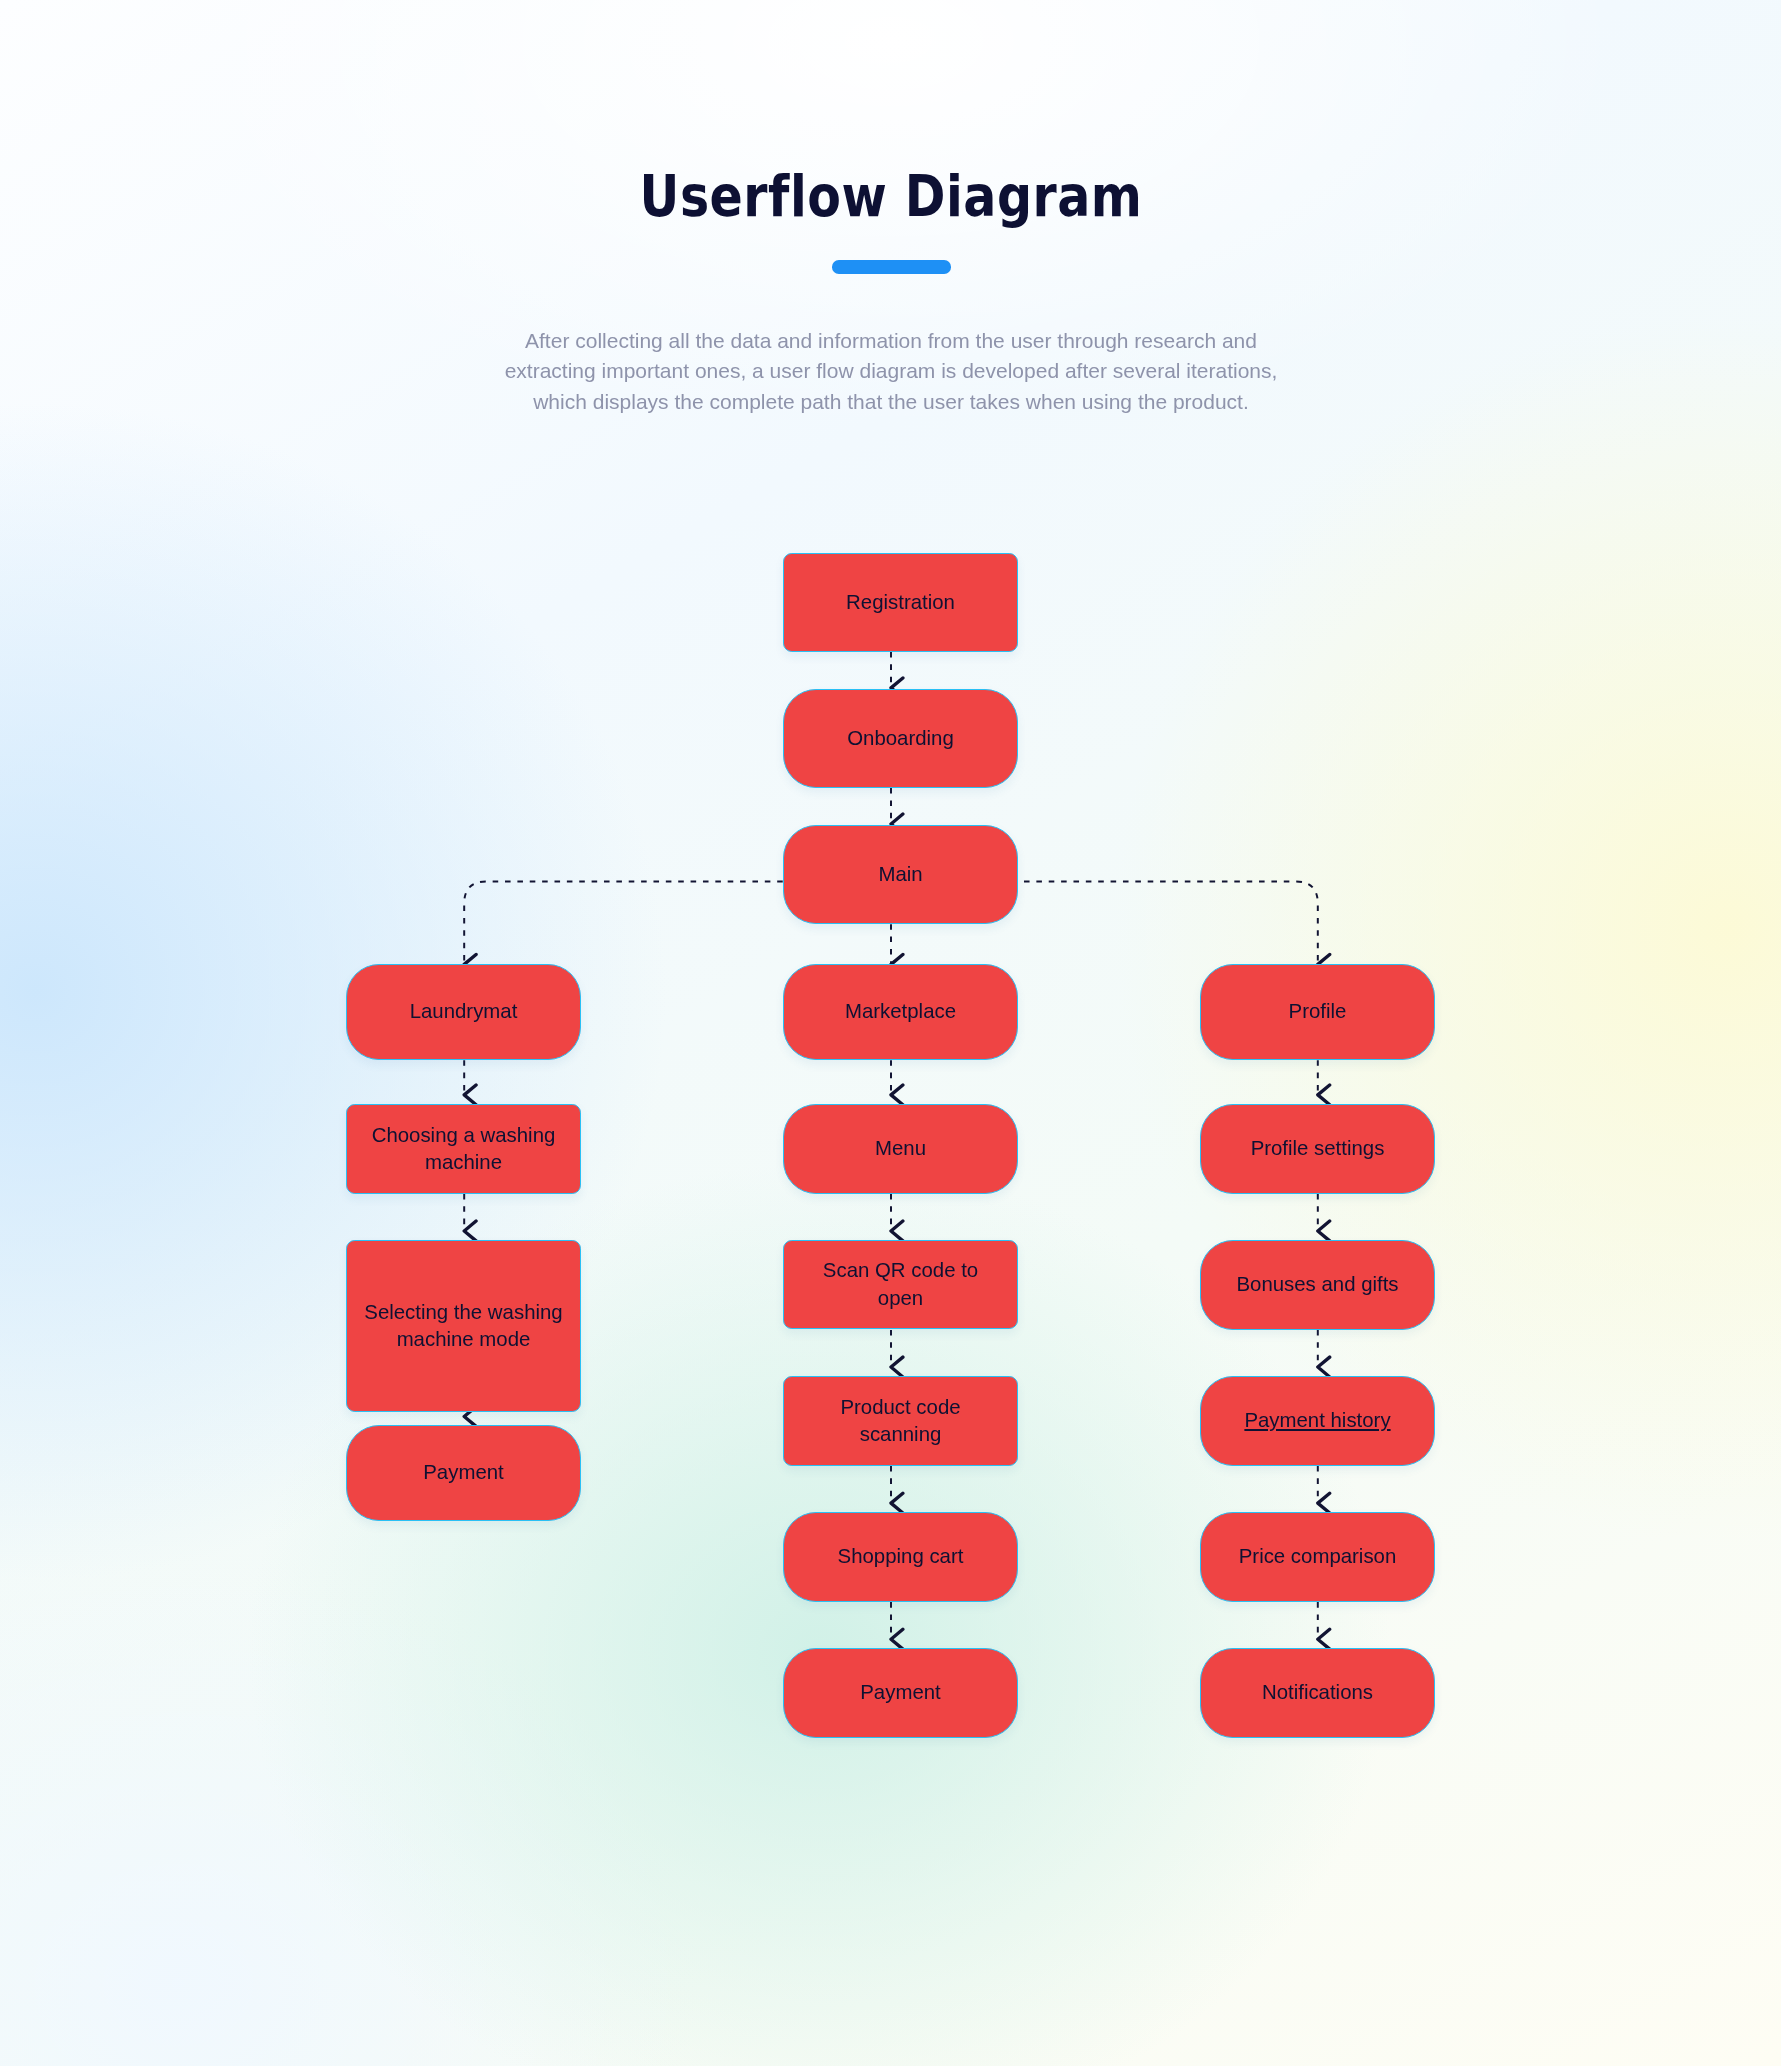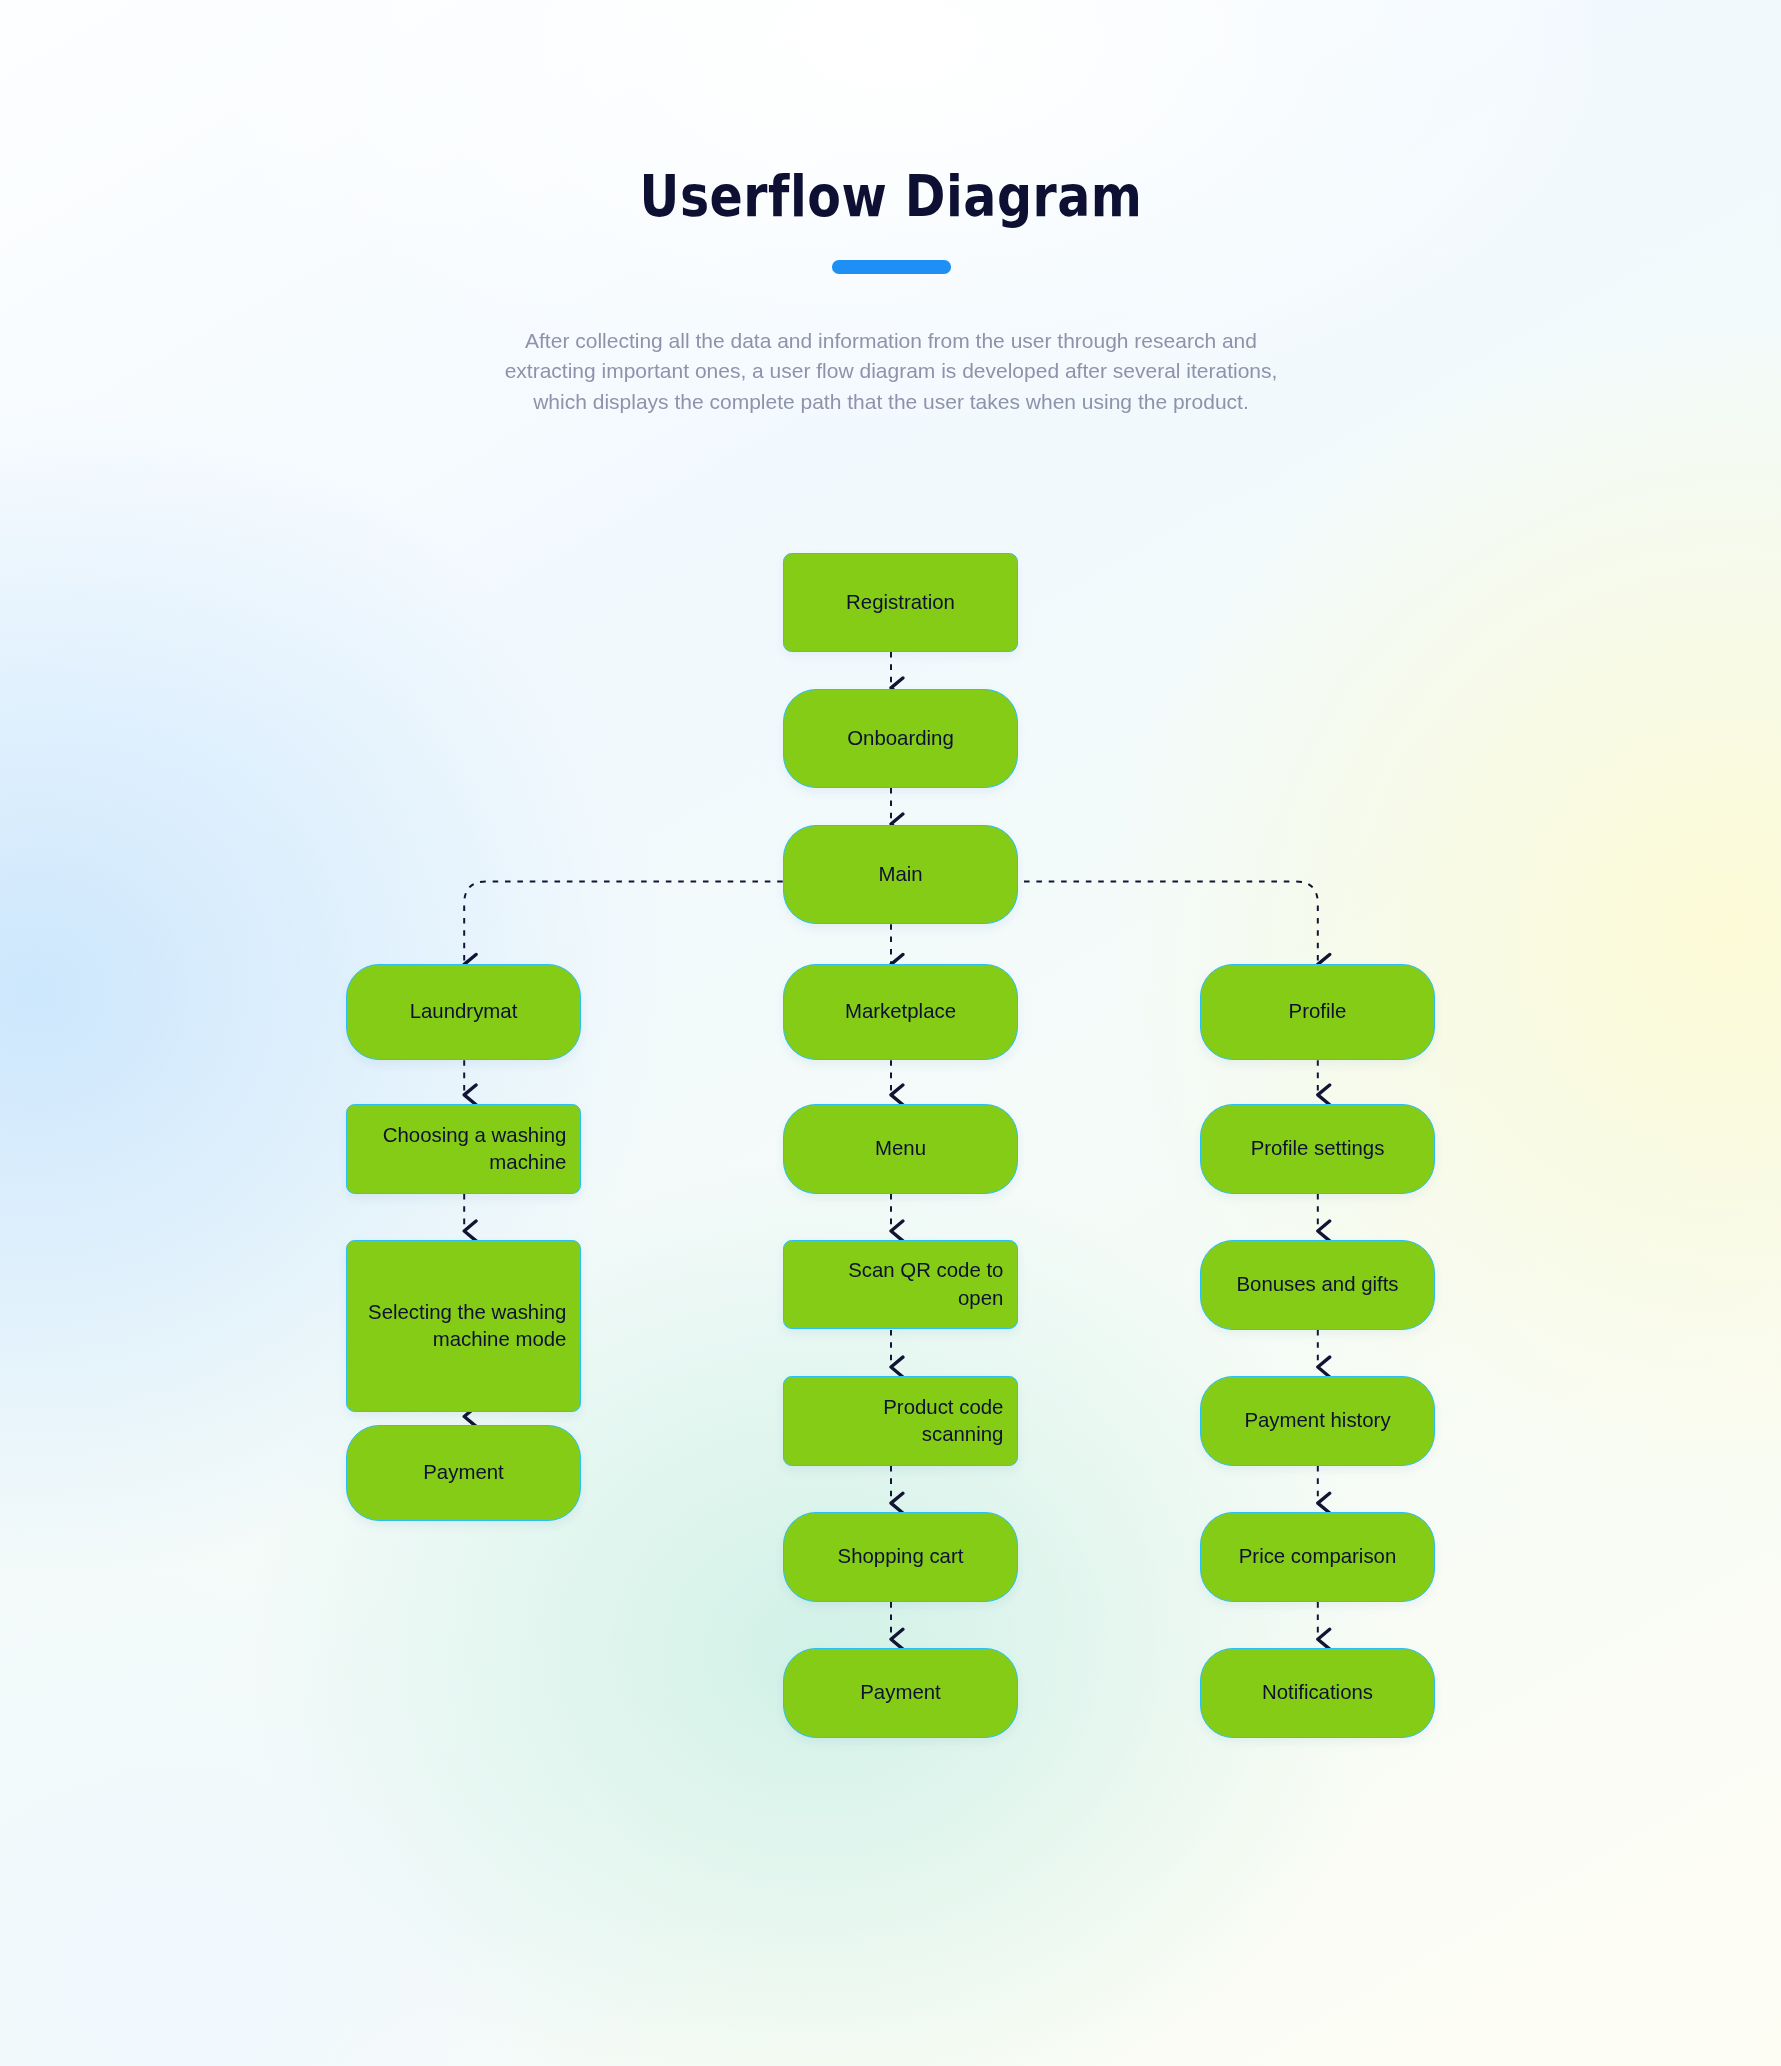--- a/index.html
+++ b/index.html
@@ -69,26 +69,26 @@
   #flow-canvas {
     position: absolute;
     top: 0; left: 0;
     width: 1782px;
     height: 2066px;
     z-index: 2;
   }
 
   .node {
     position: absolute;
-    background: #84cc16;
+    background: #ef4444;
     border: 1.9px solid #29c0f5;
     display: flex;
     align-items: center;
     justify-content: center;
-    text-align: right;
+    text-align: center;
     color: #0e1132;
     font-size: 20.4px;
     line-height: 1.34;
     padding: 3.7px 13.6px;
     box-shadow: 0 4.3px 10px rgba(40,110,160,0.075);
     z-index: 4;
   }
   .node span { display: block; }
 
   .r-sm   { border-radius: 8.7px; }
@@ -199,21 +199,21 @@
   </div>
 
   <div class="node r-lg" style="left:1200px; top:1104px; width:235px; height:90px;">
     <span>Profile settings</span>
   </div>
 
   <div class="node r-lg" style="left:1200px; top:1240px; width:235px; height:90px;">
     <span>Bonuses and gifts</span>
   </div>
 
-  <div class="node r-lg" style="left:1200px; top:1376px; width:235px; height:90px;">
+  <div class="node r-lg" style="left:1200px; top:1376px; width:235px; height:90px;text-decoration:underline;">
     <span>Payment history</span>
   </div>
 
   <div class="node r-lg" style="left:1200px; top:1512px; width:235px; height:90px;">
     <span>Price comparison</span>
   </div>
 
   <div class="node r-lg" style="left:1200px; top:1648px; width:235px; height:90px;">
     <span>Notifications</span>
   </div>

